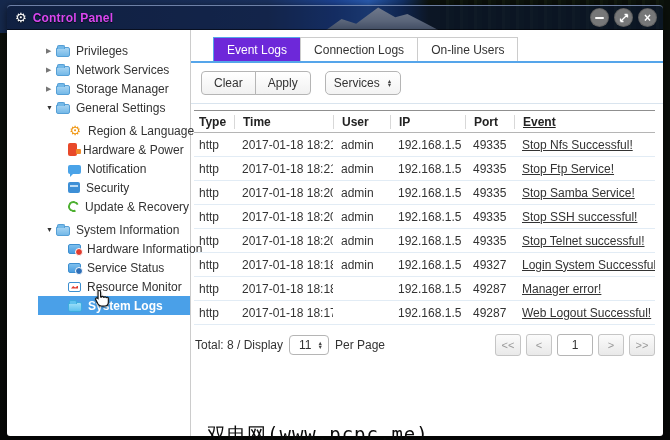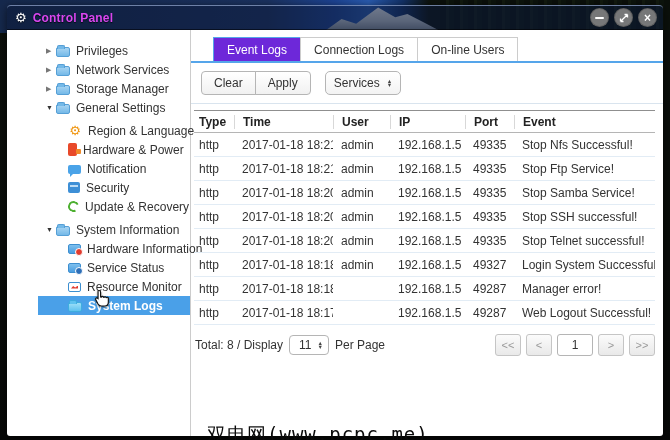--- a/index.html
+++ b/index.html
@@ -101,21 +101,21 @@
       border-top:1px solid #8f8f8f; border-bottom:1px solid #b5b5b5; }
   .thead .cell { border-left:1px solid #d8d8d8; height:14px; line-height:14px; }
   .thead .cell:first-child { border-left:none; }
   .trrow { display:flex; height:24px; align-items:center; border-bottom:1px solid #e2ecf5; }
   .cell { padding-left:8px; overflow:hidden; white-space:nowrap; }
   .cell:nth-child(1){ flex:0 0 40px; padding-left:5px; }
   .cell:nth-child(2){ flex:0 0 99px; }
   .cell:nth-child(3){ flex:0 0 57px; }
   .cell:nth-child(4){ flex:0 0 75px; }
   .cell:nth-child(5){ flex:0 0 49px; }
-  .cell:nth-child(6){ flex:1; }
+  .cell:nth-child(6){ flex:1;text-decoration:underline; }
 
   
   .tfooter { display:flex; align-items:center; padding:9px 8px 0 4px; font-size:12px; color:#333; }
   .tfooter .left { display:flex; align-items:center; gap:6px; }
   .pp-select { display:inline-flex; align-items:center; gap:6px; border:1px solid #b5b5b5;
       border-radius:4px; background:#fff; padding:2px 5px 2px 9px; cursor:pointer; }
   .pager { margin-left:auto; display:flex; align-items:center; gap:5px; }
   .pbtn { min-width:26px; height:22px; border:1px solid #c5c5c5; border-radius:3px;
       background:linear-gradient(#fbfbfb,#e9e9e9); color:#999; font-size:11px;
       display:flex; align-items:center; justify-content:center; cursor:pointer; padding:0 4px; }

